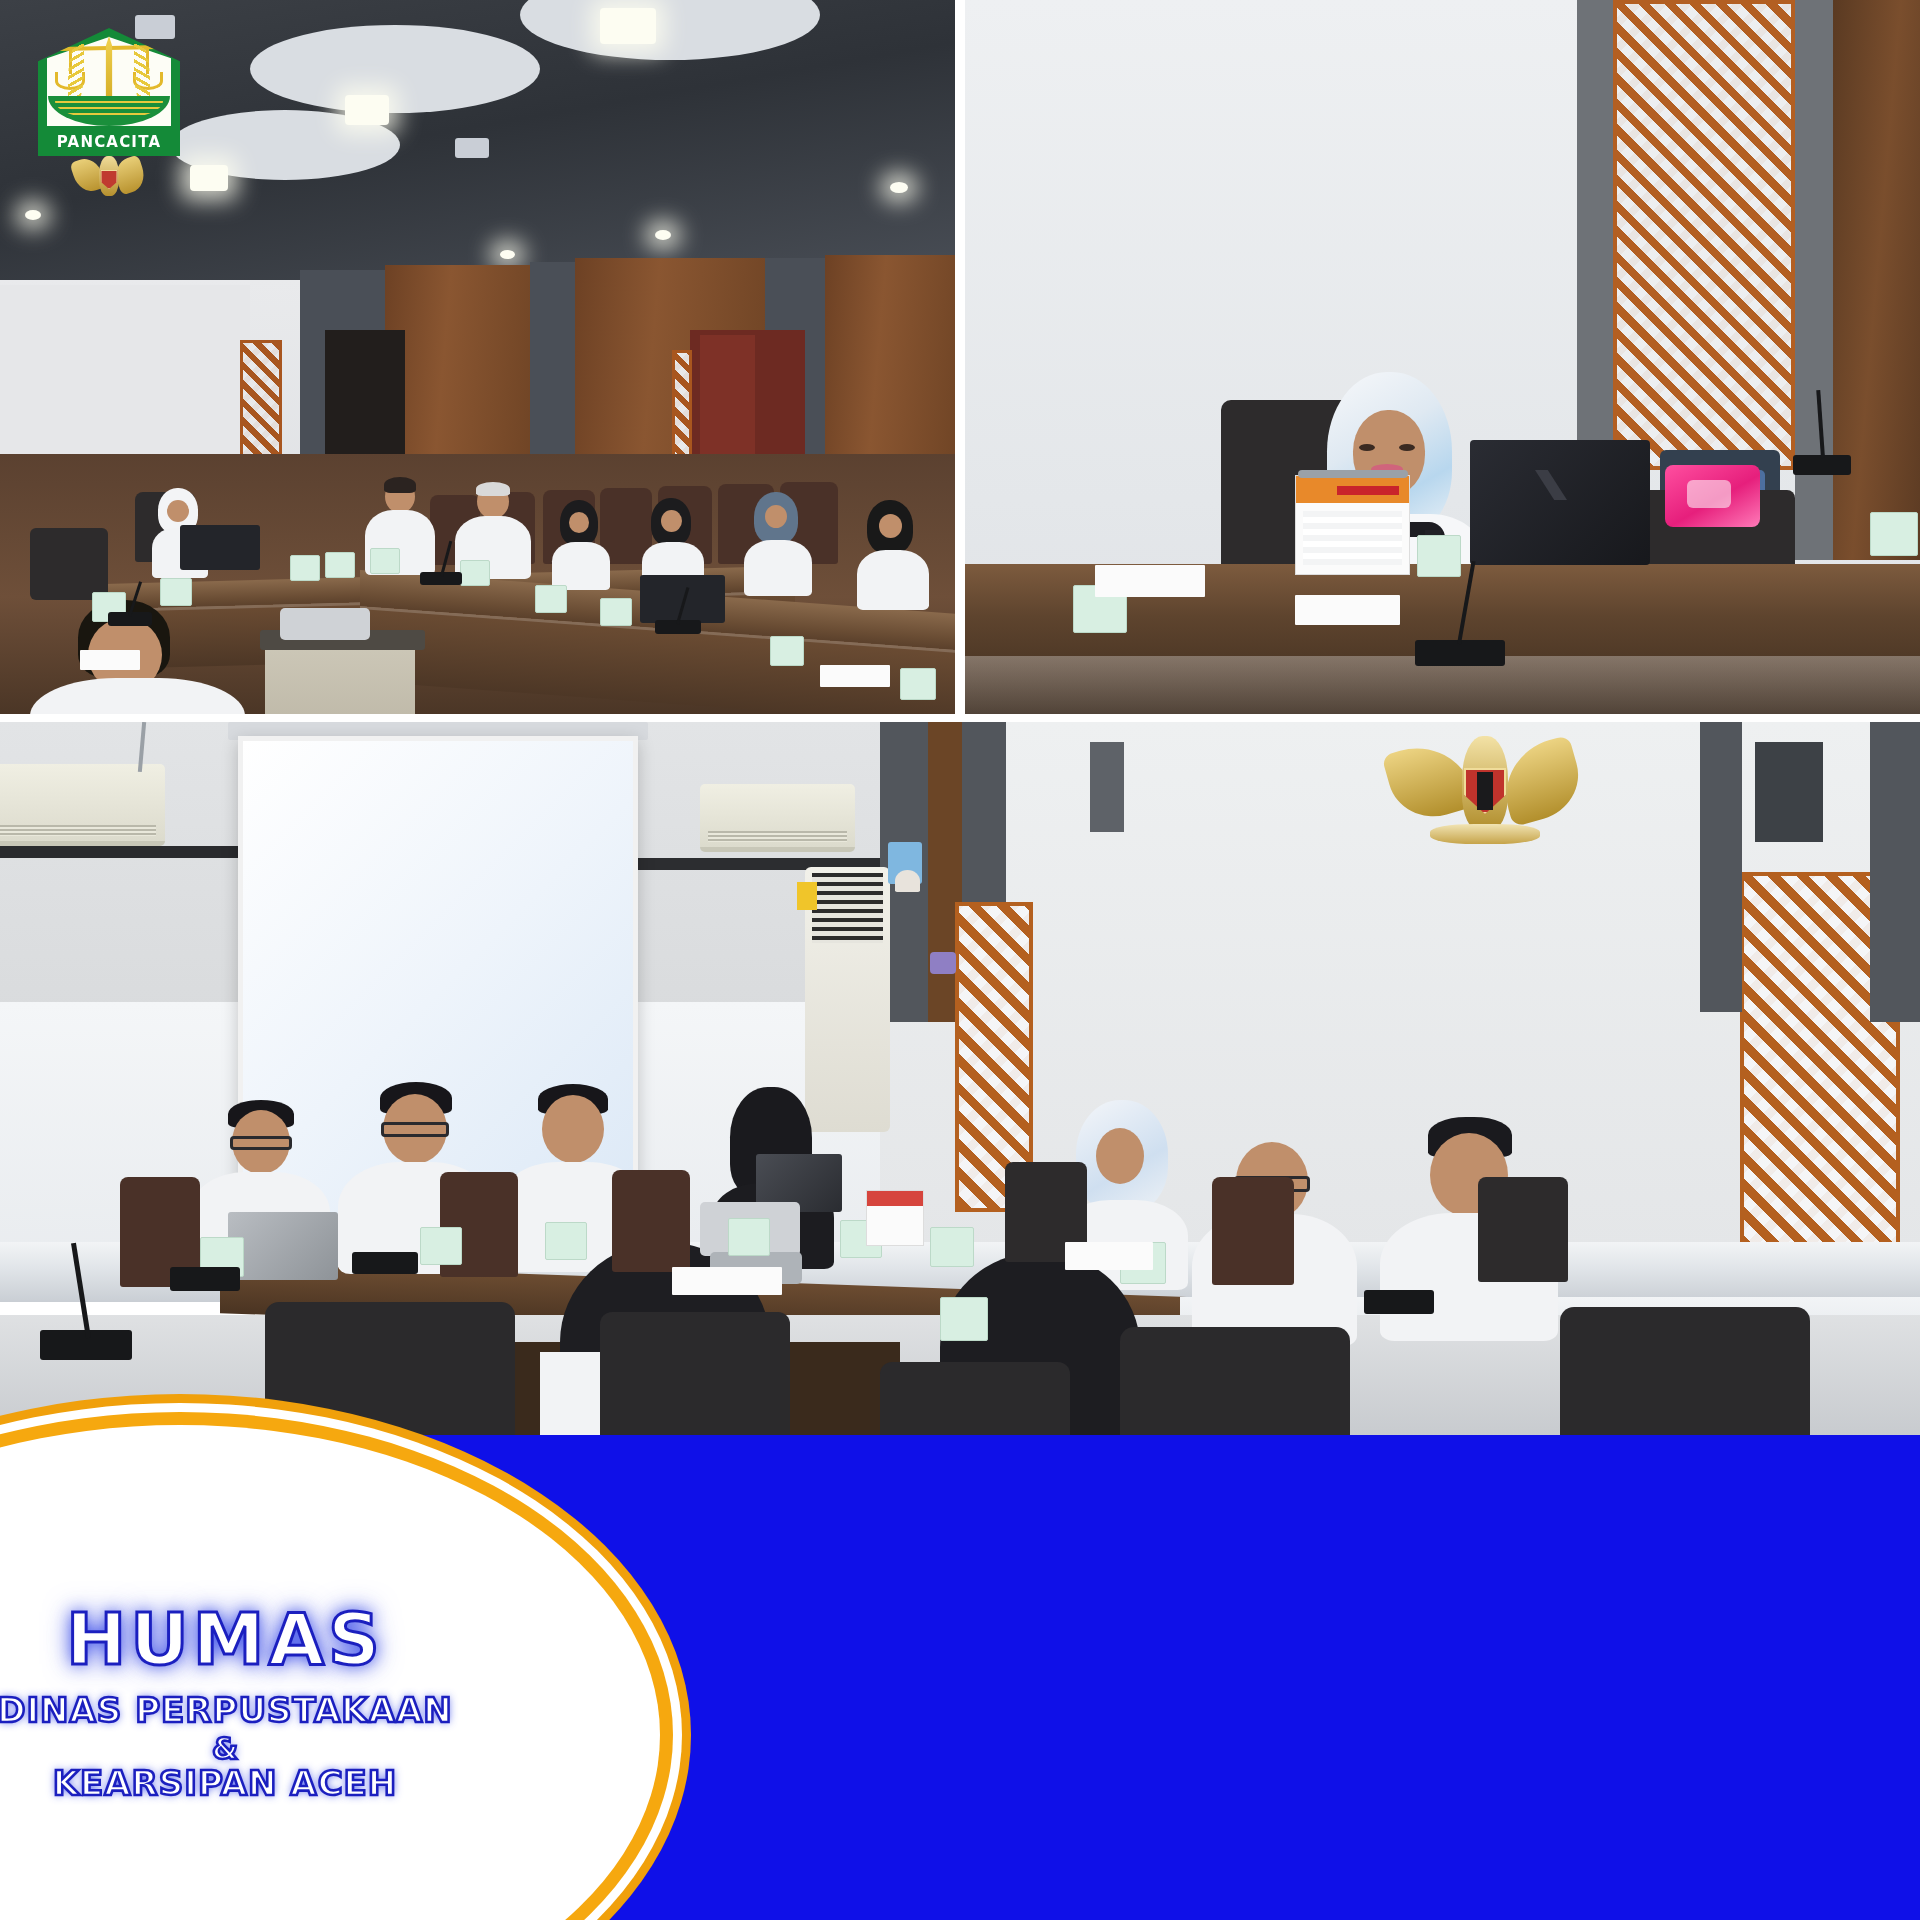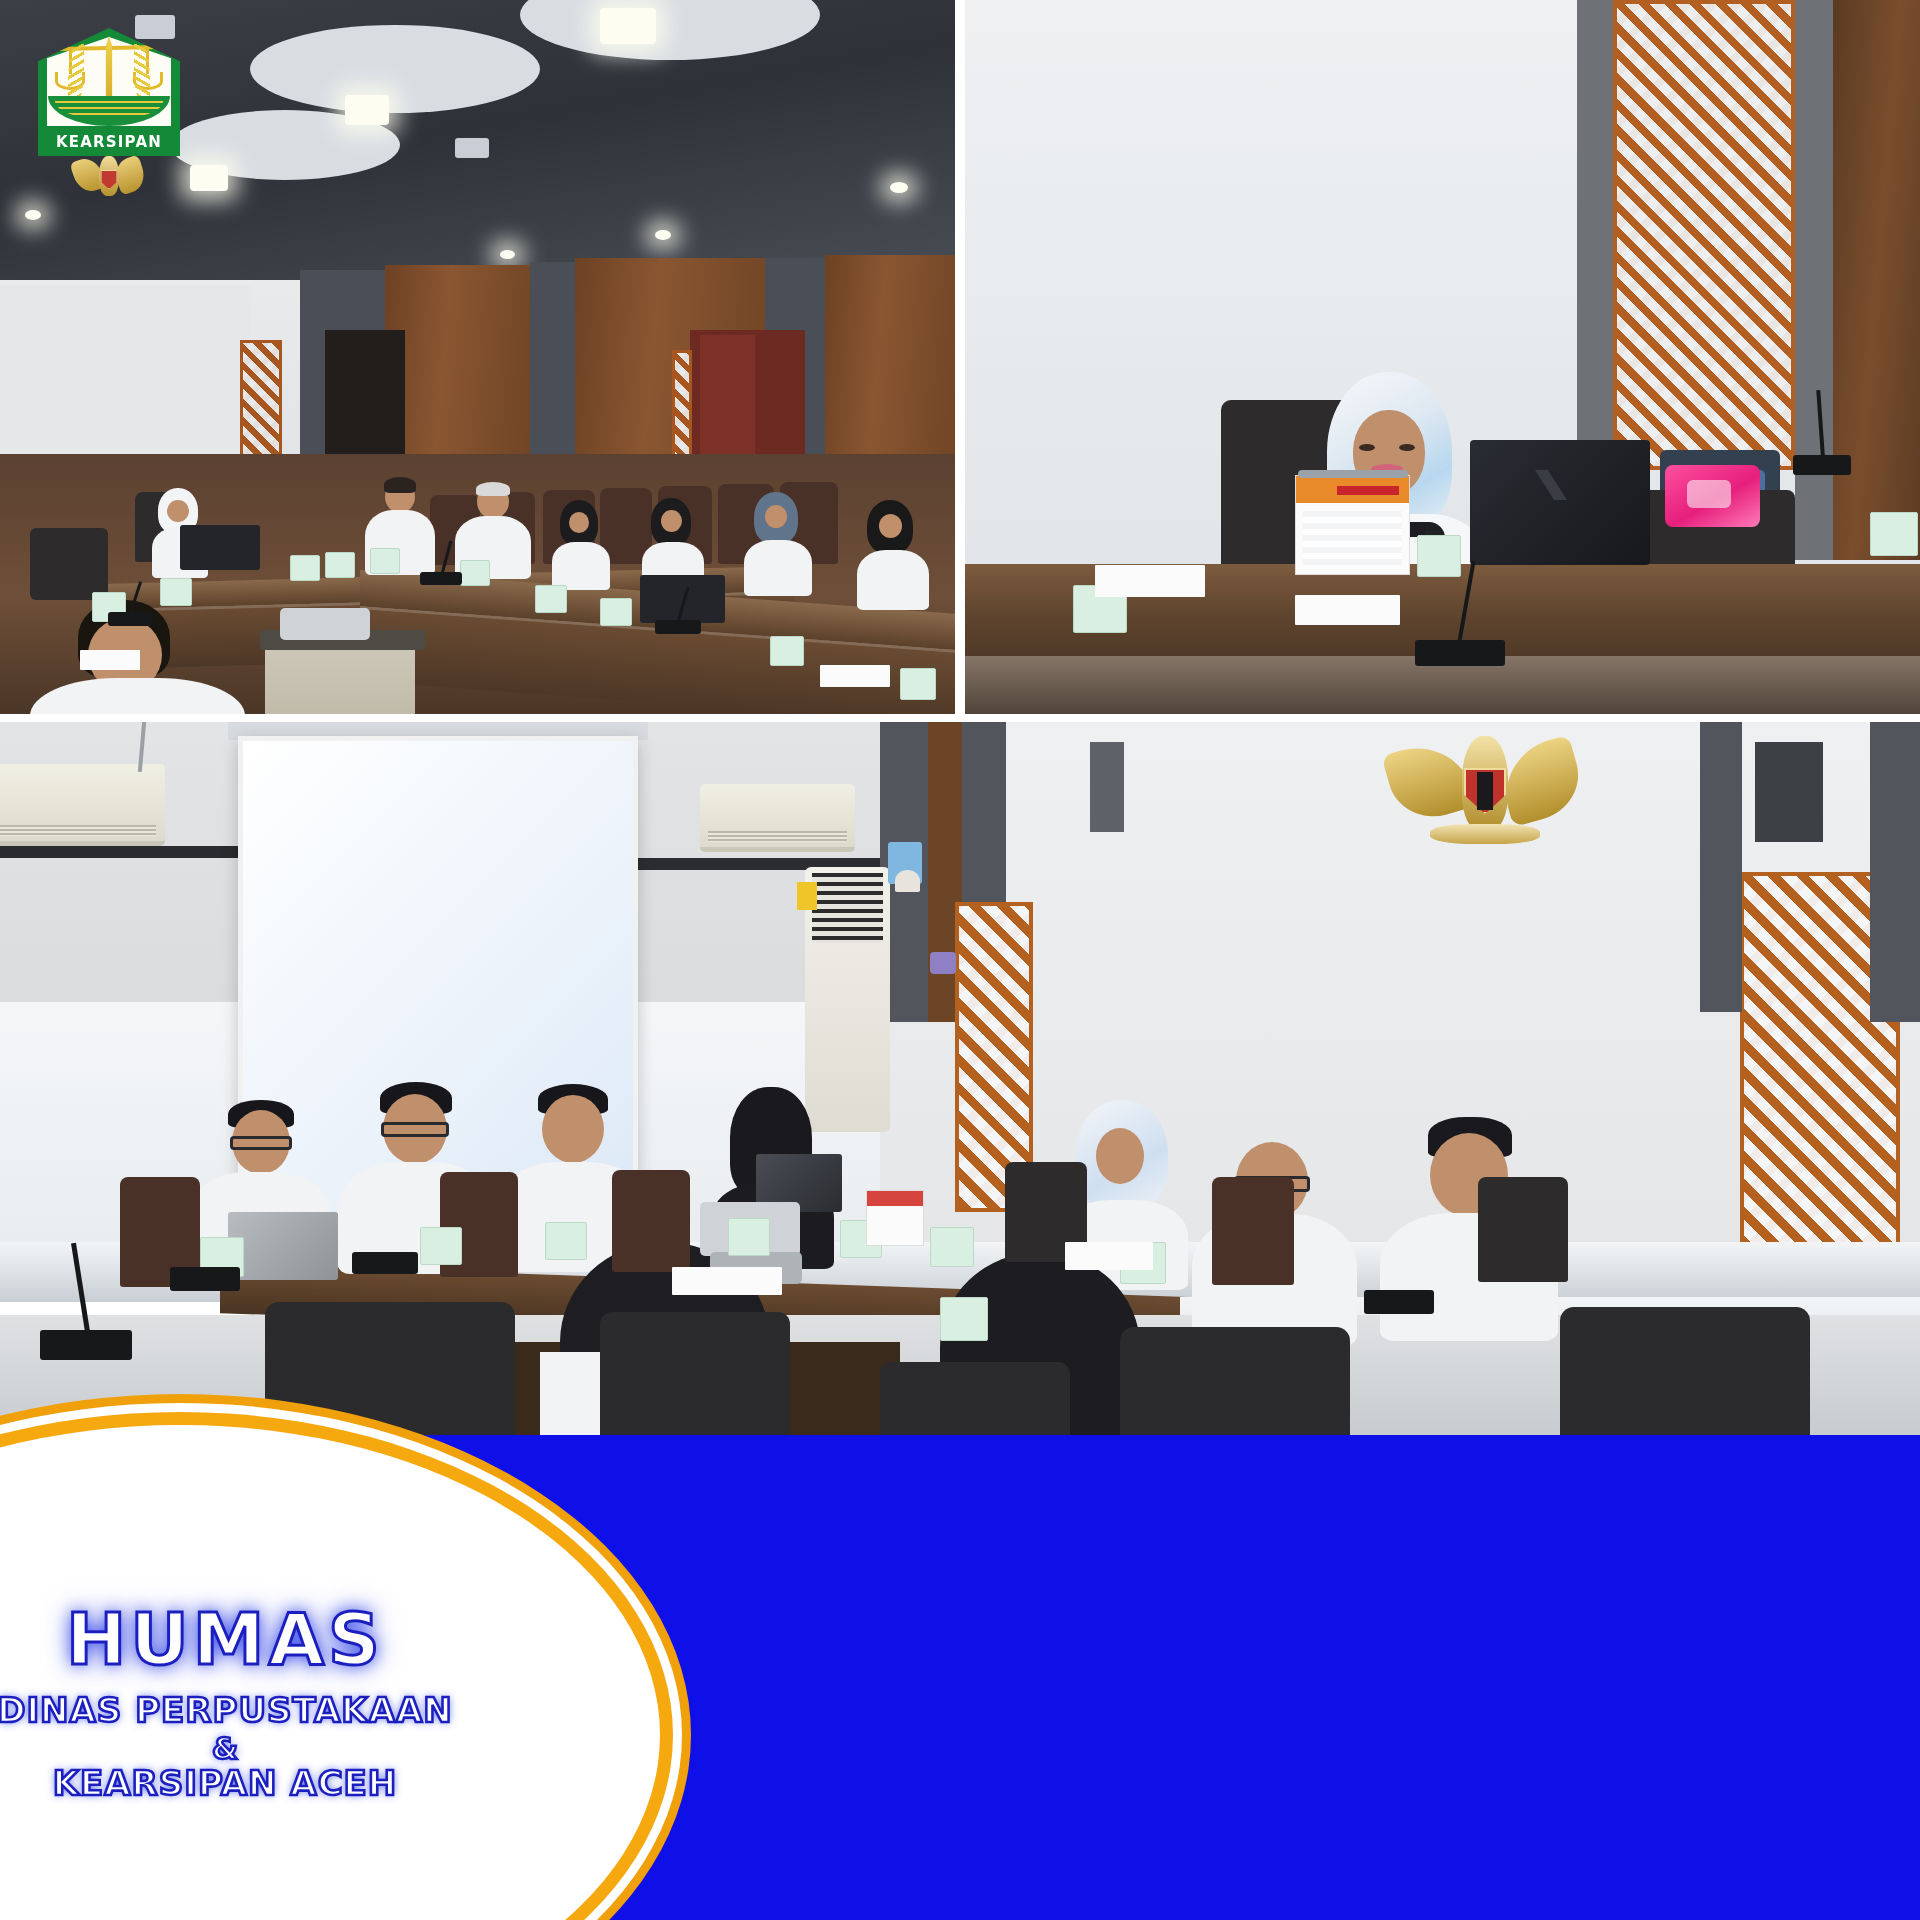--- a/index.html
+++ b/index.html
@@ -589,21 +589,21 @@
         <div class="pc-beam"></div>
         <div class="pc-str l"></div>
         <div class="pc-str r"></div>
         <div class="pc-pan l"></div>
         <div class="pc-pan r"></div>
       </div>
       <div class="pc-leaf l"></div>
       <div class="pc-leaf r"></div>
       <div class="pc-pillar"></div>
       <div class="pc-book"></div>
-      <div class="pc-label">KEARSIPAN</div>
+      <div class="pc-label">PANCACITA</div>
     </div>
     <div class="pc-garuda">
       <div class="wing l"></div>
       <div class="wing r"></div>
       <div class="bodyg"></div>
       <div class="shield"></div>
     </div>
   </div>
 
 </div>

